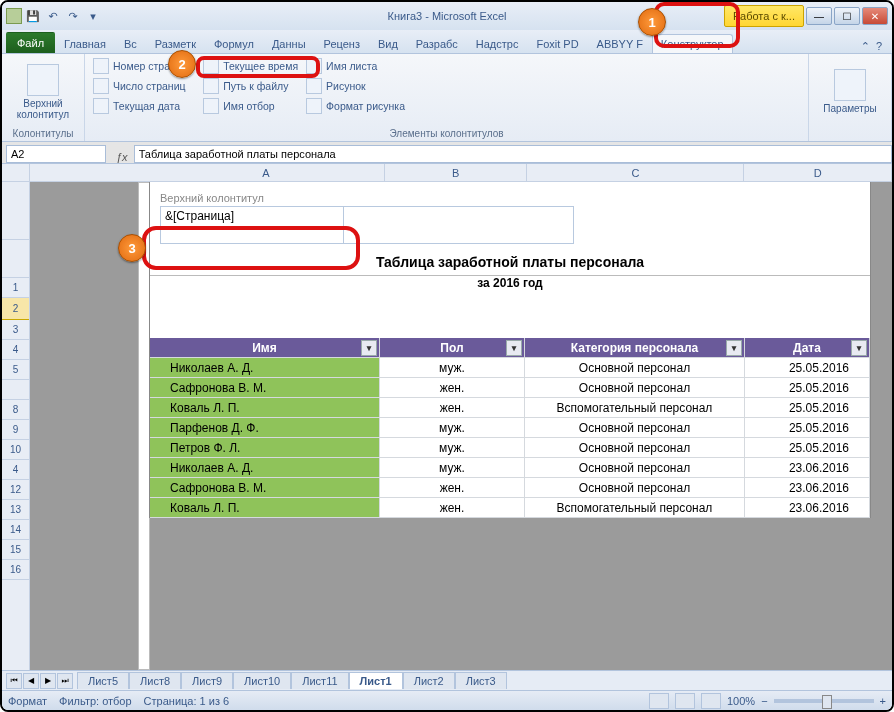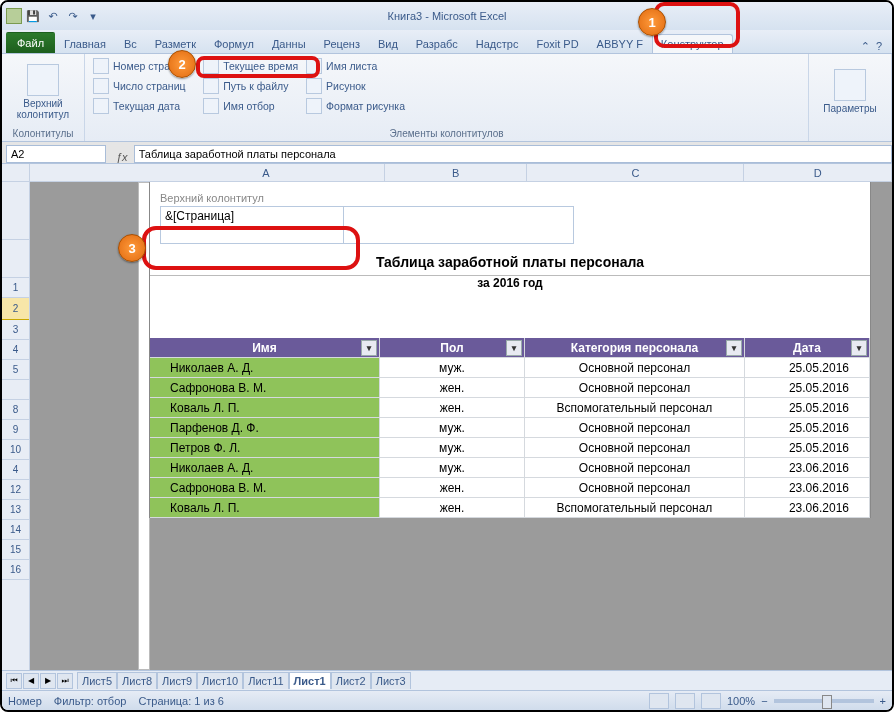--- a/index.html
+++ b/index.html
@@ -73,21 +73,21 @@
 .cell.d { width: 125px; justify-content: flex-end; }
 .row.title { height: 22px; }
 .title-text { width: 720px; text-align: center; font-weight: bold; font-size: 14px; border-bottom: 1px solid #bbb; }
 .sub-text { width: 720px; text-align: center; font-weight: bold; font-size: 12px; }
 .thead .cell { background: #6a5a9a; color: #fff; font-weight: bold; justify-content: center; position: relative; }
 .thead .cell::after { content: "▾"; position: absolute; right: 2px; top: 2px; width: 14px; height: 14px; background: #e8eaf2; color: #333; font-size: 9px; display: flex; align-items: center; justify-content: center; border: 1px solid #9aa; }
 .drow .cell.a { background: #8fc35a; }
 
 
 .sheettabs { position: absolute; bottom: 20px; left: 0; right: 0; height: 20px; background: #e6ecf5; border-top: 1px solid #b2c4dd; display: flex; align-items: center; font-size: 11px; padding: 0 4px; gap: 0; }
-.stab { padding: 2px 4px; background: #dfe6f0; border: 1px solid #b2c4dd; border-bottom: none; color: #3a5a8a; cursor: pointer; }
+.stab { padding: 2px 10px; background: #dfe6f0; border: 1px solid #b2c4dd; border-bottom: none; color: #3a5a8a; cursor: pointer; }
 .stab.active { background: #fff; font-weight: bold; }
 .nav-btns { display: flex; gap: 1px; margin-right: 4px; }
 .nav-btn { width: 16px; height: 16px; background: #dfe6f0; border: 1px solid #b2c4dd; font-size: 8px; display: flex; align-items: center; justify-content: center; }
 
 
 .statusbar { position: absolute; bottom: 0; left: 0; right: 0; height: 20px; background: linear-gradient(#e6ecf5,#d0dcec); border-top: 1px solid #b2c4dd; display: flex; align-items: center; font-size: 11px; color: #3a5a8a; padding: 0 6px; gap: 12px; }
 .statusbar .right { margin-left: auto; display: flex; gap: 6px; align-items: center; }
 .view-btn { width: 20px; height: 16px; background: #dfe6f0; border: 1px solid #b2c4dd; }
 .zoom-slider { width: 100px; height: 4px; background: #b2c4dd; position: relative; }
 .zoom-slider::after { content: ""; position: absolute; left: 48px; top: -4px; width: 8px; height: 12px; background: #dfe6f0; border: 1px solid #888; }
@@ -107,20 +107,26 @@
 
 <div class="titlebar">
   <div class="qat">
     <div class="qat-icon"></div>
     <div class="qat-btn">💾</div>
     <div class="qat-btn">↶</div>
     <div class="qat-btn">↷</div>
     <div class="qat-btn">▾</div>
   </div>
   <div class="title-center">Книга3 - Microsoft Excel</div>
+  <div class="title-right">
+    <div class="context-tab">Работа с к...</div>
+    <div class="win-btn">—</div>
+    <div class="win-btn">☐</div>
+    <div class="win-btn close">✕</div>
+  </div>
 </div>
 
 <div class="tabs">
   <div class="tab file">Файл</div>
   <div class="tab">Главная</div>
   <div class="tab">Вс</div>
   <div class="tab">Разметк</div>
   <div class="tab">Формул</div>
   <div class="tab">Данны</div>
   <div class="tab">Реценз</div>
@@ -334,21 +340,21 @@
       <div class="stab">Лист9</div>
       <div class="stab">Лист10</div>
       <div class="stab">Лист11</div>
       <div class="stab active">Лист1</div>
       <div class="stab">Лист2</div>
       <div class="stab">Лист3</div>
     </div>
 </div>
 
 <div class="statusbar">
-  <span>Номер</span>
+  <span>Формат</span>
   <span>Фильтр: отбор</span>
   <span>Страница: 1 из 6</span>
   <div class="right">
     <div class="view-btn"></div>
     <div class="view-btn"></div>
     <div class="view-btn"></div>
     <span>100%</span>
     <span>−</span>
     <div class="zoom-slider"></div>
     <span>+</span>

